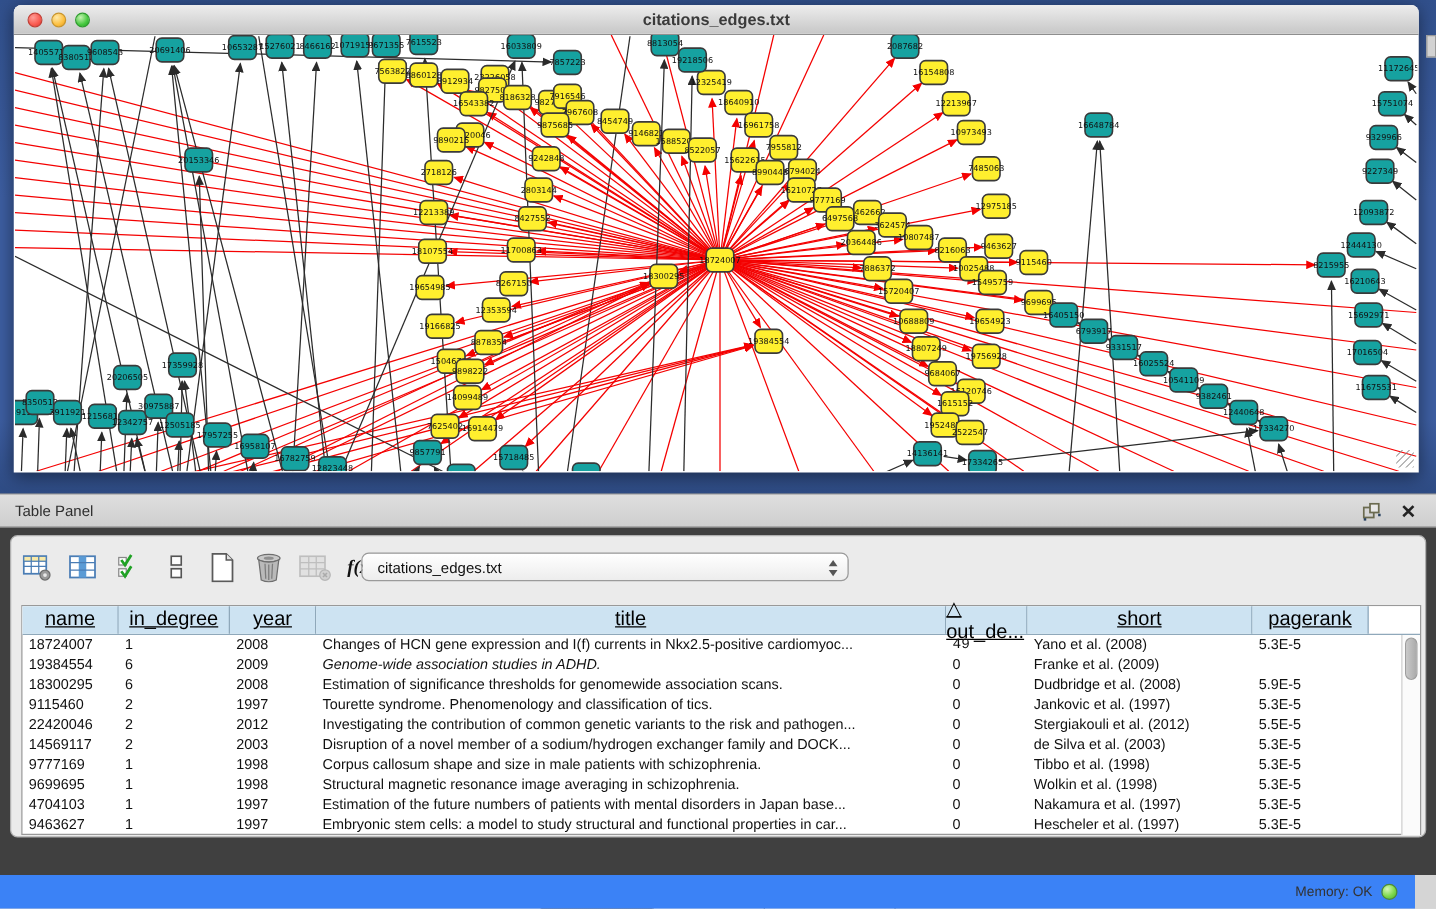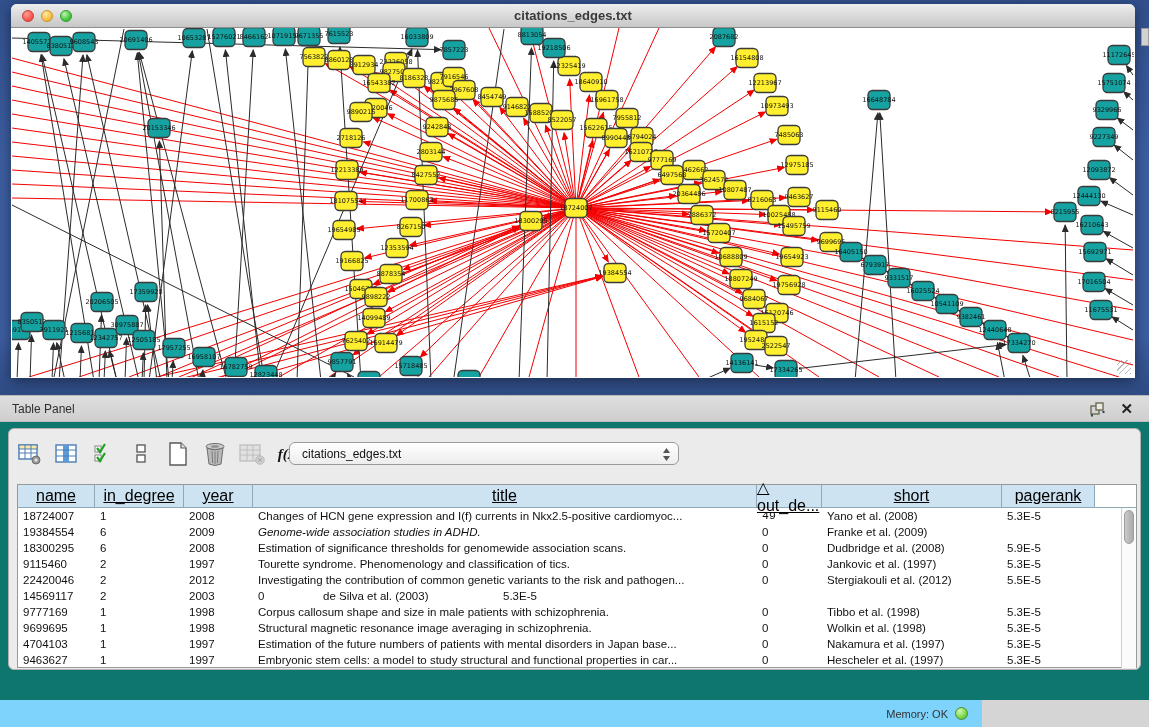--- a/index.html
+++ b/index.html
@@ -21,21 +21,21 @@
   #tl-grn   { left:49px; background:radial-gradient(circle at 35% 30%, #c4f2b0, #46c83f 60%, #28a42a); border:1px solid #2f9d2f;}
   #net-title { position:absolute; left:0; right:0; top:4px; text-align:center;
                font-size:13px; font-weight:bold; color:#3a3a3a; }
   #canvas { position:absolute; left:1px; top:24px; width:1122px; height:349px; background:#ffffff; overflow:hidden; }
   #net-svg { position:absolute; left:0; top:0; }
   #resize-grip { position:absolute; right:3px; bottom:3px; width:14px; height:14px; opacity:.6;
     background:repeating-linear-gradient(135deg, transparent 0 3px, #8a8a8a 3px 4px); }
   #behind-window { position:absolute; right:0; top:28px; width:8px; height:18px; background:#d2d2d2; border:1px solid #9a9a9a; }
 
   
-  #table-panel { position:absolute; left:0; top:395px; width:1149px; height:305px; background:#0f766e; }
+  #table-panel { position:absolute; left:0; top:395px; width:1149px; height:305px; background:#404040; }
   #tp-titlebar { position:absolute; left:0; top:0; width:100%; height:27px; background:linear-gradient(#dedede,#cfcfcf);
                  border-top:1px solid #b9b9b9; border-bottom:1px solid #bdbdbd; }
   #tp-title { position:absolute; left:12px; top:6px; font-size:12px; color:#2e2e2e; }
   #tp-float { position:absolute; right:44px; top:6px; width:15px; height:15px; cursor:pointer; }
   #tp-close { position:absolute; right:16px; top:4px; font-size:15px; font-weight:bold; color:#222; cursor:pointer; }
   #tp-inner { position:absolute; left:8px; top:33px; width:1133px; height:242px; background:#ebebeb;
               border:1px solid #b0b0b0; border-radius:6px; }
   #toolbar { position:absolute; left:8px; top:10px; height:30px; display:flex; align-items:center; gap:11px; }
   .tool { width:26px; height:26px; display:flex; align-items:center; justify-content:center; cursor:pointer; }
   #fx-btn { font-family:"Liberation Serif", serif; font-style:italic; font-weight:bold; font-size:15px; color:#111; }
@@ -56,21 +56,21 @@
   #vthumb { position:absolute; left:2px; top:2px; width:10px; height:34px; border-radius:6px;
             background:linear-gradient(90deg,#c9c9c9,#ababab); border:1px solid #9e9e9e; cursor:grab; }
 
   #tab-bar { position:absolute; left:0; top:279px; width:100%; display:flex; justify-content:center; }
   .seg { height:21px; padding:0 14px; font-size:12px; display:flex; align-items:center;
          background:linear-gradient(#ffffff,#e2e2e2); color:#1c1c1c; border:1px solid #878787; border-left:none; cursor:pointer; }
   .seg:first-child { border-left:1px solid #878787; border-radius:4px 0 0 4px; }
   .seg:last-child { border-radius:0 4px 4px 0; }
   .seg.selected { background:linear-gradient(#949494,#6d6d6d); color:#fff; }
 
-  #status-bar { position:absolute; left:0; top:700px; width:982px; height:27px; background:#7dd3fc;text-align:right; }
+  #status-bar { position:absolute; left:0; top:700px; width:1132px; height:27px; background:#3b82f6;text-align:right; }
   #memory-label { position:absolute; right:34px; top:8px; font-size:11px; color:#333; }
   #memory-dot { position:absolute; right:14px; top:7px; width:13px; height:13px; border-radius:50%;
                 border:1px solid #4e8b33; background:radial-gradient(circle at 35% 30%, #d6f6b8, #7ed94c 55%, #49b12e); }
 </style>
 </head>
 <body>
 
 <div id="stage">
 
   <div id="desktop">
@@ -943,20 +943,21 @@
               <div class="td" style="width: 69px;">2012</div>
               <div class="td" style="width: 504px;">Investigating the contribution of common genetic variants to the risk and pathogen...</div>
               <div class="td" style="width: 65px;">0</div>
               <div class="td" style="width: 180px;">Stergiakouli et al. (2012)</div>
               <div class="td" style="width: 93px;">5.5E-5</div>
             </div>
             <div class="tr">
               <div class="td" style="width: 77px;">14569117</div>
               <div class="td" style="width: 89px;">2</div>
               <div class="td" style="width: 69px;">2003</div>
+              <div class="td" style="width: 504px;">Disruption of a novel member of a sodium/hydrogen exchanger family and DOCK...</div>
               <div class="td" style="width: 65px;">0</div>
               <div class="td" style="width: 180px;">de Silva et al. (2003)</div>
               <div class="td" style="width: 93px;">5.3E-5</div>
             </div>
             <div class="tr">
               <div class="td" style="width: 77px;">9777169</div>
               <div class="td" style="width: 89px;">1</div>
               <div class="td" style="width: 69px;">1998</div>
               <div class="td" style="width: 504px;">Corpus callosum shape and size in male patients with schizophrenia.</div>
               <div class="td" style="width: 65px;">0</div>

